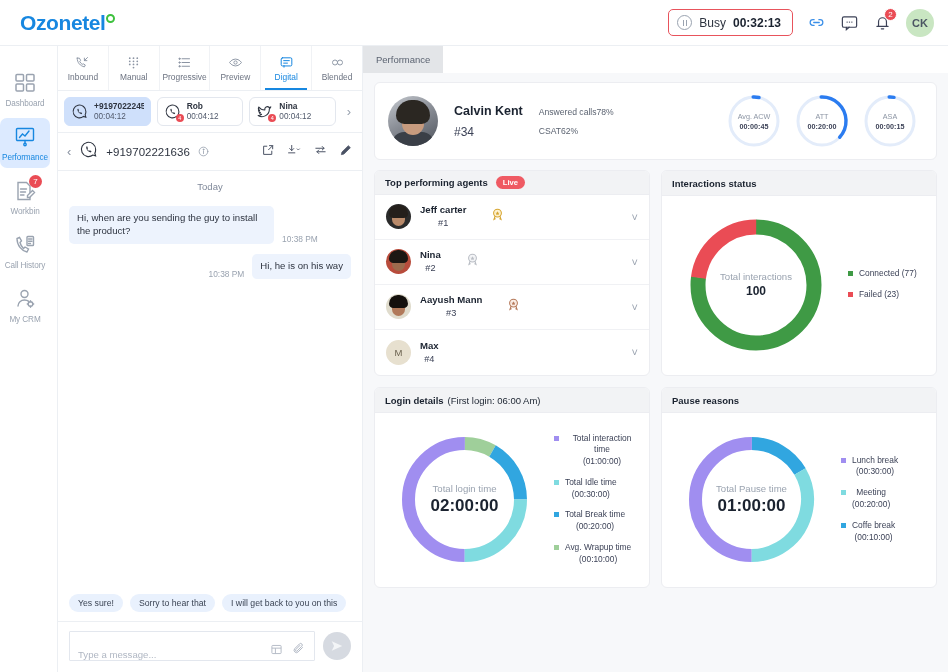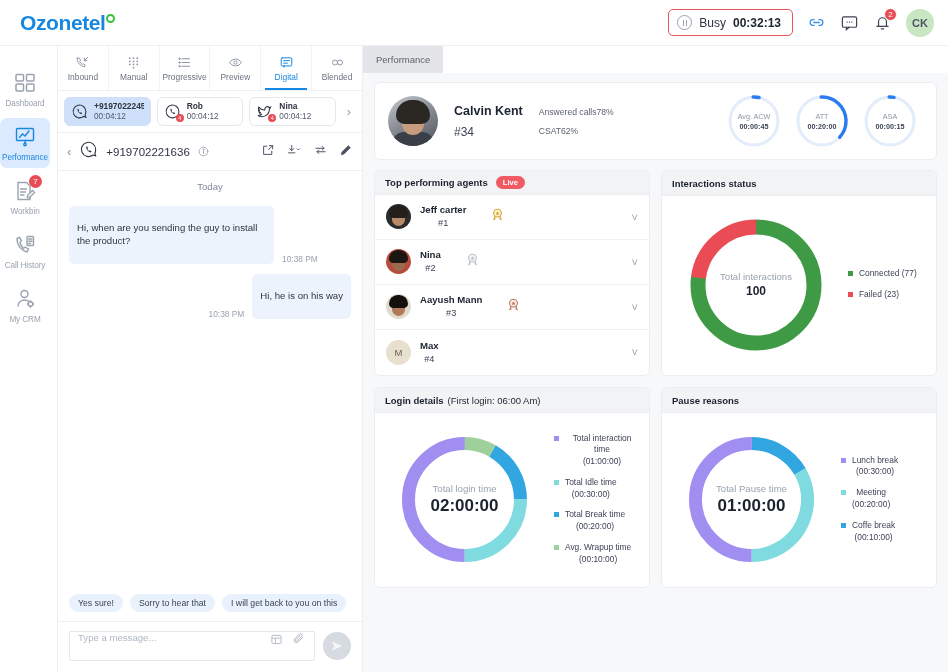--- a/index.html
+++ b/index.html
@@ -126,39 +126,39 @@
   }
   .conv-back { color: #8b94a3; font-size: 13px; cursor: pointer; }
   .conv-num { font-size: 11.5px; color: #2e3440; }
   .conv-tools { margin-left: auto; display: flex; align-items: center; gap: 11px; }
 
   .thread { flex: 1; overflow: hidden; padding: 10px 11px; min-height: 0; }
   .day-sep { text-align: center; font-size: 9.5px; color: #7f8899; margin-bottom: 14px; }
   .msg-row { display: flex; align-items: flex-end; gap: 8px; margin-bottom: 10px; }
   .msg-row.out { justify-content: flex-end; }
   .bubble {
-    background: #edf3fd; border-radius: 5px; padding: 16px 8px;
+    background: #edf3fd; border-radius: 5px; padding: 6px 8px;
     font-size: 9.6px; color: #2e3440; max-width: 205px; line-height: 1.35;
   }
   .msg-time { font-size: 8.4px; color: #9aa3b0; white-space: nowrap; }
 
   .quick-replies {
     display: flex; gap: 7px; padding: 8px 11px 9px;
   }
   .qr {
     background: #e9f1fd; color: #3b4454; border-radius: 11px;
     padding: 4px 9px; font-size: 8.7px; cursor: pointer; white-space: nowrap;
   }
   .composer {
     border-top: 1px solid #eceff3; padding: 9px 11px 11px;
     display: flex; align-items: center; gap: 8px;
   }
   .composer-box {
     flex: 1; height: 30px; border: 1px solid #e3e7ee; border-radius: 1px;
-    display: flex; align-items: flex-start; padding: 0 8px; gap: 9px; background:#fff;
+    display: flex; align-items: flex-end; padding: 0 8px; gap: 9px; background:#fff;
   }
   .composer-input {
     flex: 1; border: none; outline: none; font-size: 9.6px; color: #2e3440;
     font-family: "Liberation Sans", sans-serif; background: transparent;
   }
   .composer-input::placeholder { color: #b0b7c3; }
   .send-btn {
     width: 28px; height: 28px; border-radius: 50%; background: #d6dae1;
     display: flex; align-items: center; justify-content: center; cursor: pointer;
   }

